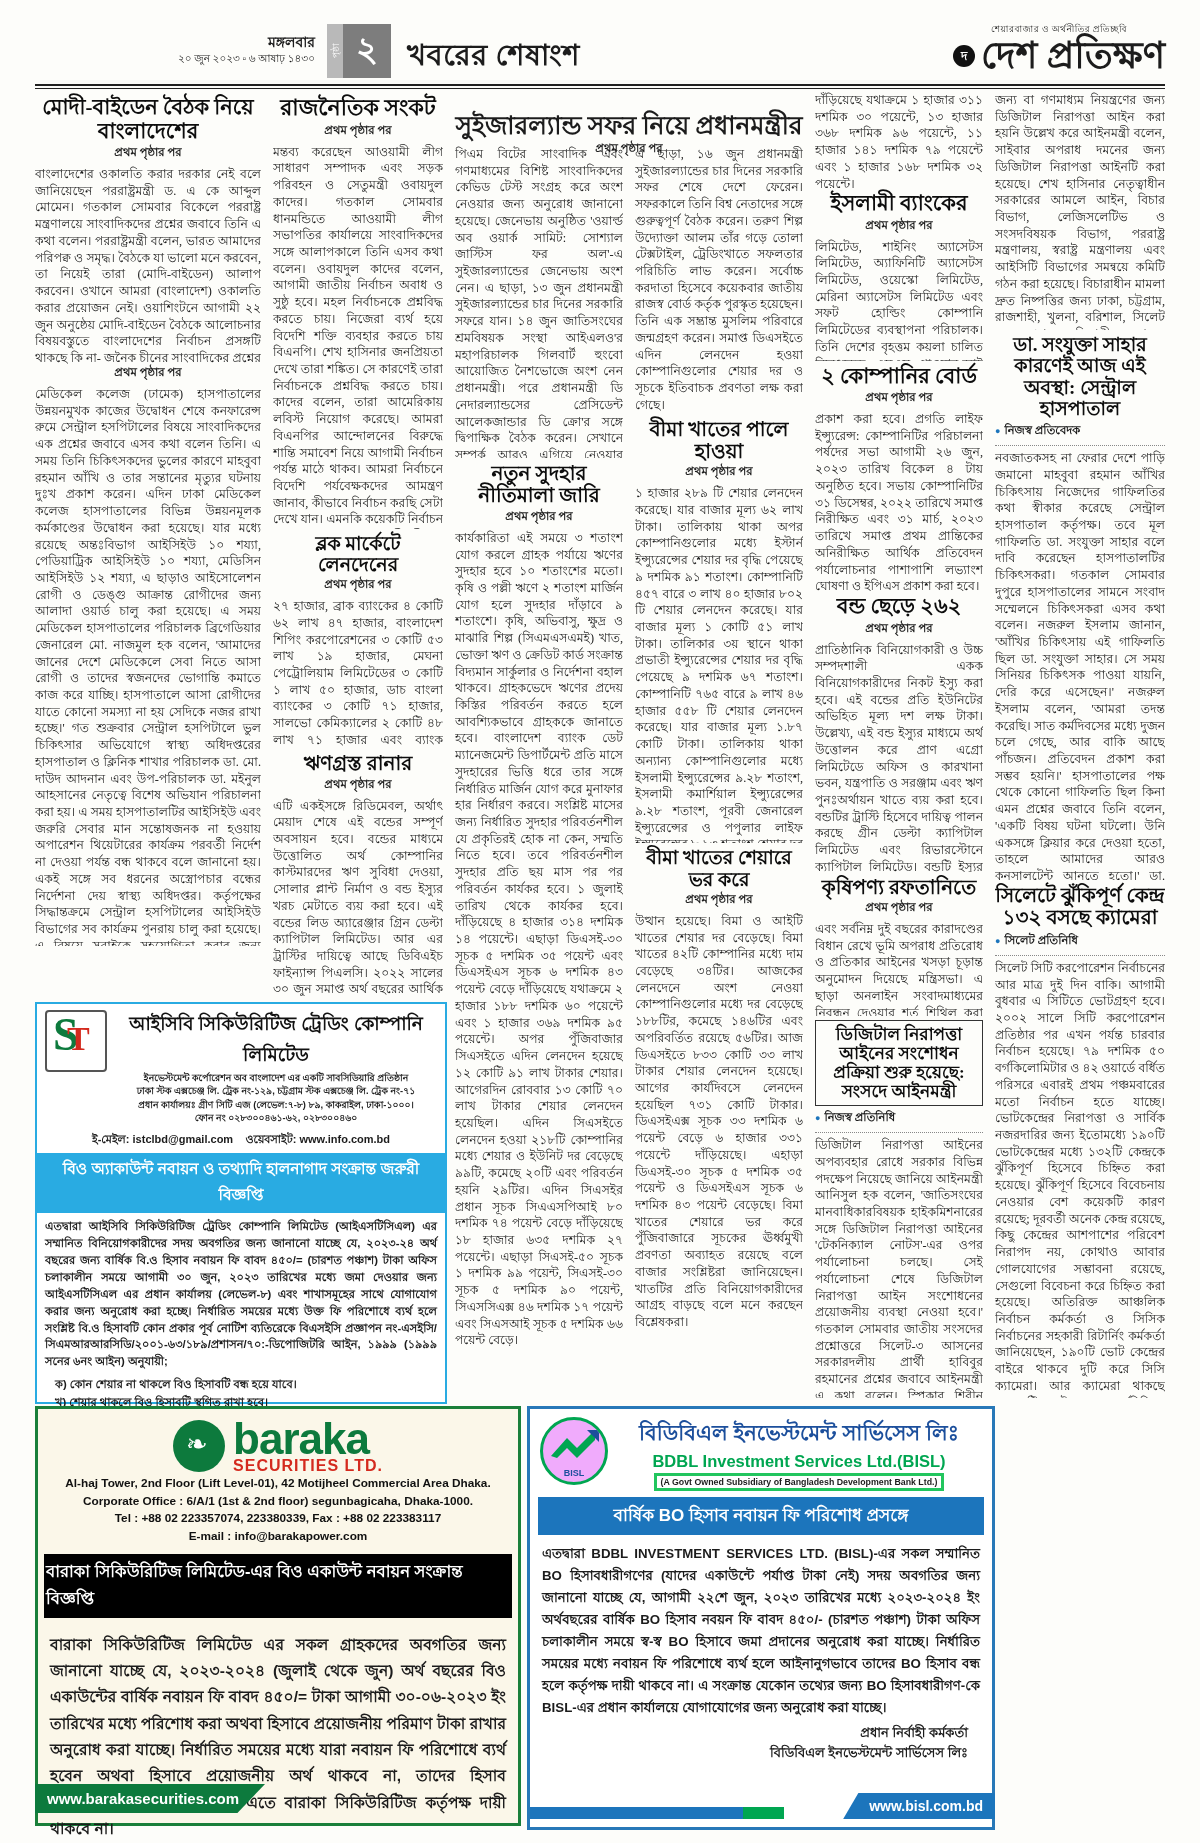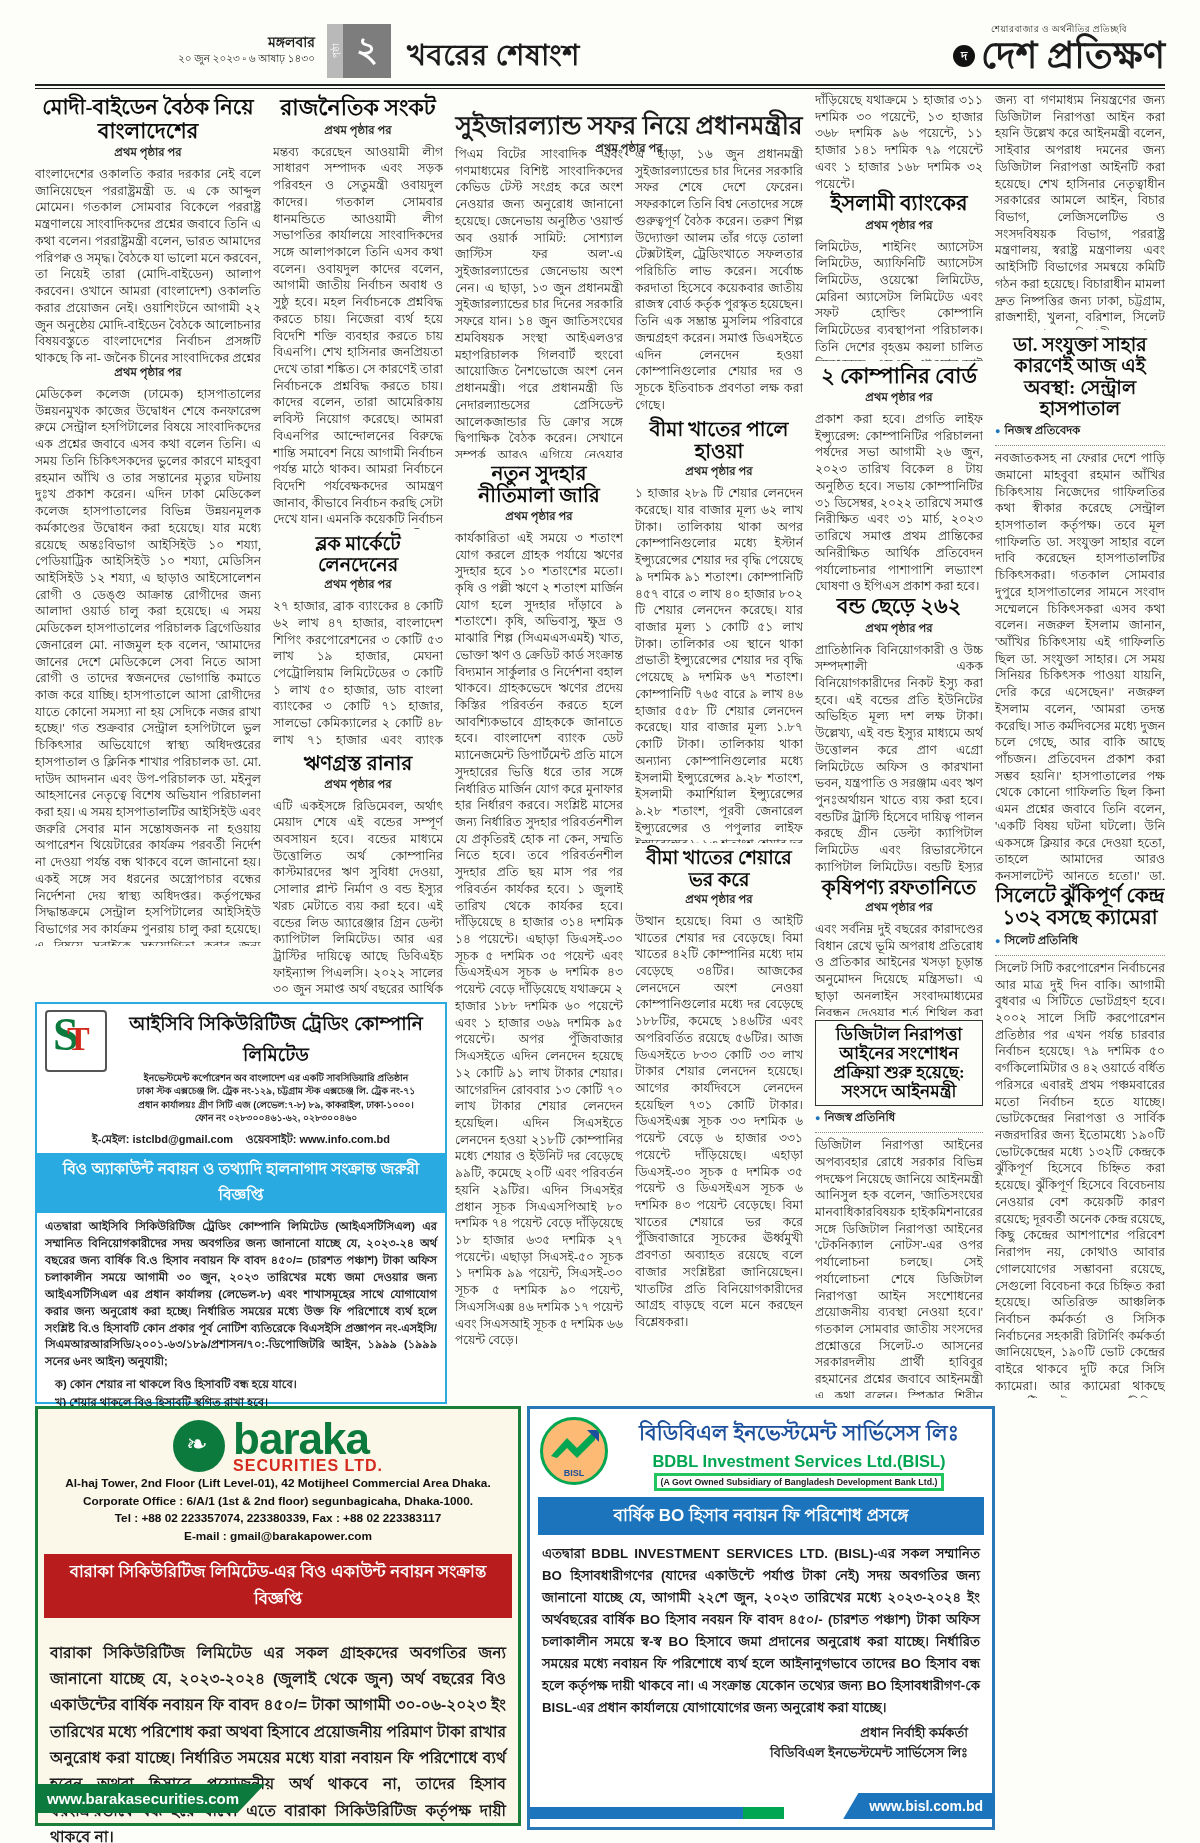--- a/index.html
+++ b/index.html
@@ -53,27 +53,27 @@
   .istcl-sign{text-align:right;padding:4px 14px;font-size:11.3px;font-weight:bold;line-height:1.5;}
   
   .baraka{position:absolute;left:35px;top:1406px;width:480px;height:414px;border:3px solid #1a7f3a;background:#fbf7e9;font-family:"Liberation Sans","DejaVu Sans",sans-serif;}
   .bk-logo-row{display:flex;justify-content:center;align-items:center;gap:8px;padding:10px 0 2px;}
   .bk-leaf{width:52px;height:52px;border-radius:50%;background:#0d7a3d;position:relative;}
   .bk-leaf:after{content:"❧";color:#fff;font-size:26px;position:absolute;left:13px;top:9px;}
   .bk-word{line-height:.9;}
   .bk-word .b{font-size:44px;font-weight:bold;color:#0d7a3d;letter-spacing:-1px;}
   .bk-word .s{font-size:16px;font-weight:bold;color:#d42a1e;letter-spacing:1px;}
   .bk-addr{text-align:center;font-size:11.8px;font-weight:bold;line-height:1.5;color:#111;}
-  .bk-banner{margin:8px 6px 14px;background:#b91c1c;color:#fff;font-size:16.5px;font-weight:bold;text-align:center;padding:5px 2px;}
+  .bk-banner{margin:8px 6px 6px;background:#000000;color:#fff;font-size:16.5px;font-weight:bold;text-align:left;padding:5px 2px;}
   .bk-body{padding:8px 12px 0;font-size:15.5px;font-weight:600;line-height:1.7;text-align:justify;}
   .bk-ribbon{position:absolute;left:-3px;bottom:10px;background:#0d7a3d;color:#fff;font-size:15px;font-weight:bold;padding:6px 26px 6px 12px;clip-path:polygon(0 0,100% 0,88% 100%,0 100%);}
   
   .bdbl{position:absolute;left:527px;top:1406px;width:462px;height:418px;border:3px solid #2878b8;background:#fff;font-family:"Liberation Sans","DejaVu Sans",sans-serif;}
   .bd-head{display:flex;gap:8px;padding:8px 10px 0;}
-  .bd-logo{width:62px;height:62px;border-radius:50%;border:3px solid #00a651;position:relative;flex:0 0 auto;background:#fdba74;overflow:hidden;}
+  .bd-logo{width:62px;height:62px;border-radius:50%;border:3px solid #00a651;position:relative;flex:0 0 auto;background:#f0abfc;overflow:hidden;}
   .bd-logo svg{position:absolute;left:4px;top:6px;}
   .bd-logo .bisl{position:absolute;bottom:4px;left:0;right:0;text-align:center;font-size:9px;font-weight:bold;color:#1c4f9c;}
   .bd-ht{flex:1;text-align:center;}
   .bd-title-bn{font-size:21px;font-weight:bold;color:#1c4f9c;}
   .bd-title-en{font-size:16.5px;font-weight:bold;color:#00a651;}
   .bd-sub{display:inline-block;border:3px solid #22c55e;font-size:8.8px;font-weight:bold;padding:1px 4px;margin-top:2px;}
   .bd-addr{font-size:11.5px;font-weight:bold;line-height:1.5;}
   .bd-banner{margin:6px 8px 0;background:#1c75bc;color:#fff;font-size:17px;font-weight:bold;text-align:center;padding:5px 2px;}
   .bd-body{padding:8px 12px 0;font-size:13.3px;font-weight:600;line-height:1.65;text-align:justify;}
   .bd-sign{text-align:right;padding:4px 24px 0;font-size:13px;font-weight:bold;line-height:1.6;}
@@ -250,21 +250,21 @@
       <div class="bk-leaf"></div>
       <div class="bk-word">
         <div class="b">baraka</div>
         <div class="s">SECURITIES LTD.</div>
       </div>
     </div>
     <div class="bk-addr">
       <div>Al-haj Tower, 2nd Floor (Lift Level-01), 42 Motijheel Commercial Area Dhaka.</div>
       <div>Corporate Office :  6/A/1 (1st &amp; 2nd floor) segunbagicaha, Dhaka-1000.</div>
       <div>Tel : +88 02 223357074, 223380339, Fax : +88 02 223383117</div>
-      <div>E-mail : gmail@barakapower.com</div>
+      <div>E-mail : info@barakapower.com</div>
     </div>
     <div class="bk-banner">বারাকা সিকিউরিটিজ লিমিটেড-এর বিও একাউন্ট নবায়ন সংক্রান্ত বিজ্ঞপ্তি</div>
     <div class="bk-body">বারাকা সিকিউরিটিজ লিমিটেড এর সকল গ্রাহকদের অবগতির জন্য জানানো যাচ্ছে যে, ২০২৩-২০২৪ (জুলাই থেকে জুন) অর্থ বছরের বিও একাউন্টের বার্ষিক নবায়ন ফি বাবদ ৪৫০/= টাকা আগামী ৩০-০৬-২০২৩ ইং তারিখের মধ্যে পরিশোধ করা অথবা হিসাবে প্রয়োজনীয় পরিমাণ টাকা রাখার অনুরোধ করা যাচ্ছে। নির্ধারিত সময়ের মধ্যে যারা নবায়ন ফি পরিশোধে ব্যর্থ হবেন অথবা হিসাবে প্রয়োজনীয় অর্থ থাকবে না, তাদের হিসাব স্বয়ংক্রিয়ভাবে বন্ধ হয়ে যাবে। এতে বারাকা সিকিউরিটিজ কর্তৃপক্ষ দায়ী থাকবে না।</div>
 
     <div class="bk-ribbon">www.barakasecurities.com</div>
   </div>
 
   <div class="bdbl">
     <div class="bd-head">
       <div class="bd-logo">

